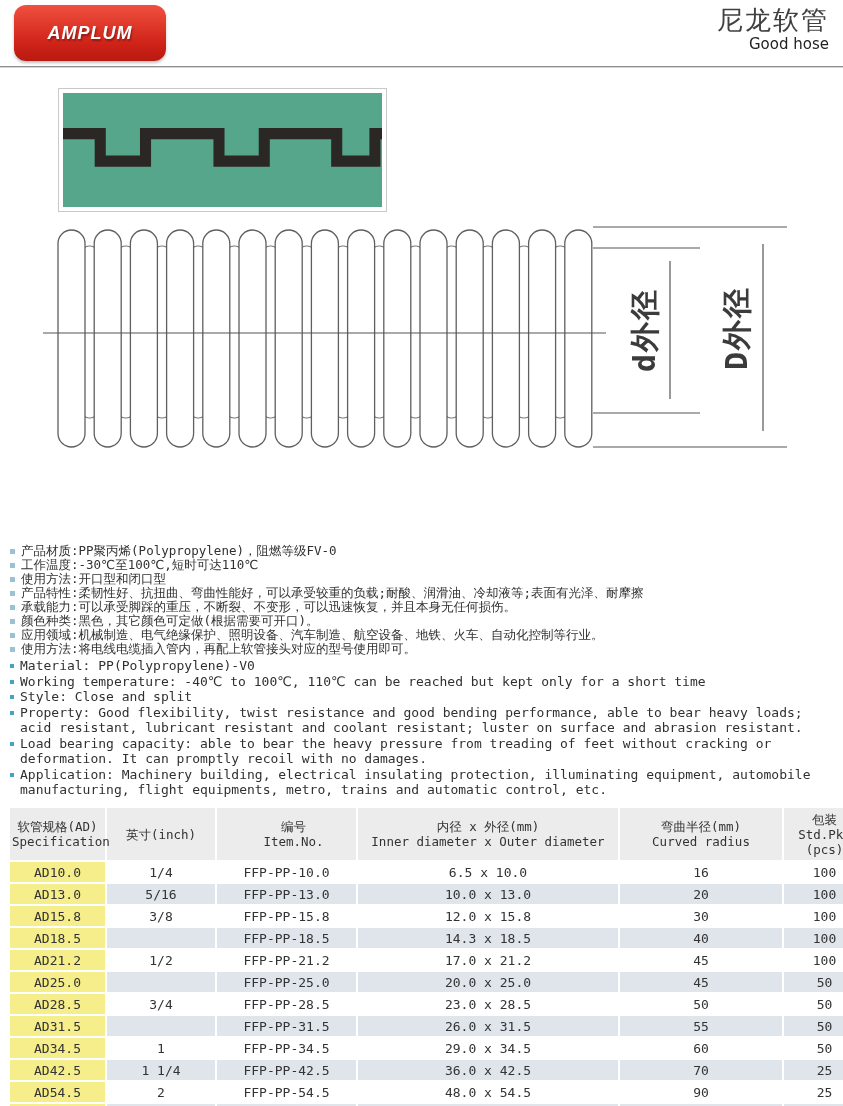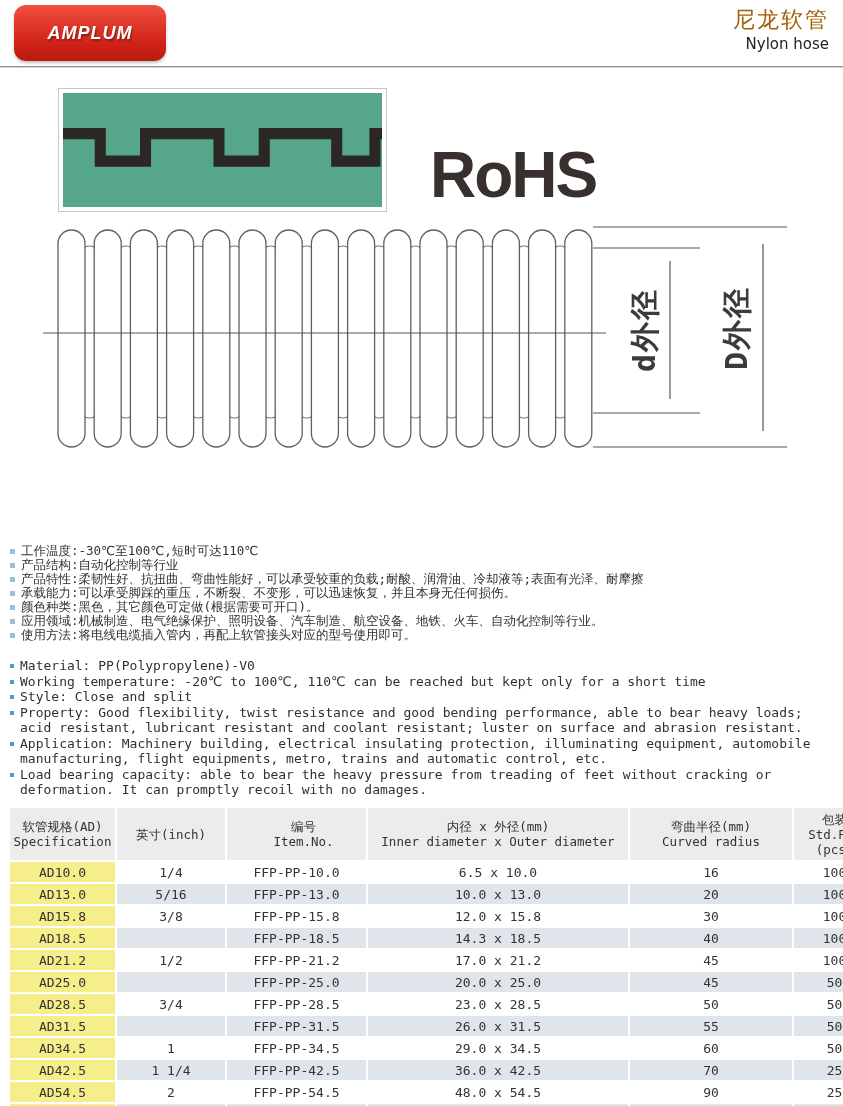--- a/index.html
+++ b/index.html
@@ -18,21 +18,21 @@
     position:absolute;left:14px;top:5px;width:152px;height:56px;border-radius:12px;
     background:linear-gradient(#f0503f,#cf2218 70%,#b81a10);
     display:flex;align-items:center;justify-content:center;
     box-shadow:0 2px 3px rgba(0,0,0,.25);
   }
   #logo span{
     color:#fff;font-family:"Liberation Sans",sans-serif;font-weight:bold;font-style:italic;
     font-size:18px;letter-spacing:1px;text-shadow:1px 2px 2px rgba(0,0,0,.35);
   }
   #head-right{position:absolute;right:14px;top:6px;text-align:right;font-family:"DejaVu Sans",sans-serif;}
-  #head-right .zh{font-size:22px;letter-spacing:2px;color:#a16207;line-height:28px;}
+  #head-right .zh{font-size:26px;letter-spacing:2px;color:#404040;line-height:28px;}
   #head-right .en{font-size:15px;color:#222;line-height:20px;}
   #head-rule{position:absolute;left:0;top:66px;width:843px;height:2px;background:#8f8f8f;border-bottom:1px solid #d6d6d6;}
   
   #photo{
     position:absolute;left:58px;top:88px;width:329px;height:124px;
     background:#fff;border:1px solid #c9c9c9;padding:4px;
   }
   #photo svg{display:block;width:100%;height:100%;}
   
   #rohs{
@@ -76,32 +76,31 @@
 </head>
 <body>
 
 <div id="page">
 
   <div id="logo">
     <span>AMPLUM</span>
   </div>
   <div id="head-right">
     <div class="zh">尼龙软管</div>
-    <div class="en">Nylon hose</div>
+    <div class="en">Good hose</div>
   </div>
   <div id="head-rule"></div>
 
   <div id="photo">
     <svg viewBox="0 0 317 112" preserveAspectRatio="none">
       <rect x="0" y="0" width="317" height="112" fill="var(--photo-green)"></rect>
       <path d="M0 40 H37 V67 H82 V40 H155 V67 H200 V40 H272 V67 H310 V40 H317" fill="none" stroke="#2b2724" stroke-width="11"></path>
     </svg>
   </div>
 
-  <div id="rohs">RoHS</div>
 
   <svg id="drawing" viewBox="0 0 843 470">
     <g id="pills">
         <rect x="82.0" y="246" width="15.2" height="172" rx="7" fill="#fff" stroke="#787878" stroke-width="1.1"></rect>
         <rect x="118.2" y="246" width="15.2" height="172" rx="7" fill="#fff" stroke="#787878" stroke-width="1.1"></rect>
         <rect x="154.4" y="246" width="15.2" height="172" rx="7" fill="#fff" stroke="#787878" stroke-width="1.1"></rect>
         <rect x="190.6" y="246" width="15.2" height="172" rx="7" fill="#fff" stroke="#787878" stroke-width="1.1"></rect>
         <rect x="226.8" y="246" width="15.2" height="172" rx="7" fill="#fff" stroke="#787878" stroke-width="1.1"></rect>
         <rect x="263.0" y="246" width="15.2" height="172" rx="7" fill="#fff" stroke="#787878" stroke-width="1.1"></rect>
         <rect x="299.2" y="246" width="15.2" height="172" rx="7" fill="#fff" stroke="#787878" stroke-width="1.1"></rect>
@@ -136,25 +135,29 @@
     <line x1="670" y1="261" x2="670" y2="399" stroke="#555" stroke-width="1.2"></line>
     <line x1="763" y1="244" x2="763" y2="431" stroke="#555" stroke-width="1.2"></line>
     <text x="646" y="330" transform="rotate(-90 646 330)" text-anchor="middle" dominant-baseline="middle" font-size="30" font-weight="bold" letter-spacing="2" fill="#3b3b3b">d外径</text>
     <text x="738" y="328" transform="rotate(-90 738 328)" text-anchor="middle" dominant-baseline="middle" font-size="30" font-weight="bold" letter-spacing="2" fill="#3b3b3b">D外径</text>
   </svg>
 
 
   <div id="bullets-zh" class="bullets">
       <div class="bullet">
         <span class="marker"></span>
+        <span class="text">产品材质:PP聚丙烯(Polypropylene)，阻燃等级FV-0</span>
+      </div>
+      <div class="bullet">
+        <span class="marker"></span>
         <span class="text">工作温度:-30℃至100℃,短时可达110℃</span>
       </div>
       <div class="bullet">
         <span class="marker"></span>
-        <span class="text">产品结构:自动化控制等行业</span>
+        <span class="text">使用方法:开口型和闭口型</span>
       </div>
       <div class="bullet">
         <span class="marker"></span>
         <span class="text">产品特性:柔韧性好、抗扭曲、弯曲性能好，可以承受较重的负载;耐酸、润滑油、冷却液等;表面有光泽、耐摩擦</span>
       </div>
       <div class="bullet">
         <span class="marker"></span>
         <span class="text">承载能力:可以承受脚踩的重压，不断裂、不变形，可以迅速恢复，并且本身无任何损伤。</span>
       </div>
       <div class="bullet">
@@ -170,44 +173,44 @@
         <span class="text">使用方法:将电线电缆插入管内，再配上软管接头对应的型号使用即可。</span>
       </div>
     </div>
   <div id="bullets-en" class="bullets">
       <div class="bullet">
         <span class="marker"></span>
         <span class="text">Material: PP(Polypropylene)-V0</span>
       </div>
       <div class="bullet">
         <span class="marker"></span>
-        <span class="text">Working temperature: -20℃ to 100℃, 110℃ can be reached but kept only for a short time</span>
+        <span class="text">Working temperature: -40℃ to 100℃, 110℃ can be reached but kept only for a short time</span>
       </div>
       <div class="bullet">
         <span class="marker"></span>
         <span class="text">Style: Close and split</span>
       </div>
       <div class="bullet">
         <span class="marker"></span>
         <span class="text">Property: Good flexibility, twist resistance and good bending performance, able to bear heavy loads; acid resistant, lubricant resistant and coolant resistant; luster on surface and abrasion resistant.</span>
       </div>
       <div class="bullet">
         <span class="marker"></span>
+        <span class="text">Load bearing capacity: able to bear the heavy pressure from treading of feet without cracking or deformation. It can promptly recoil with no damages.</span>
+      </div>
+      <div class="bullet">
+        <span class="marker"></span>
         <span class="text">Application: Machinery building, electrical insulating protection, illuminating equipment, automobile manufacturing, flight equipments, metro, trains and automatic control, etc.</span>
-      </div>
-      <div class="bullet">
-        <span class="marker"></span>
-        <span class="text">Load bearing capacity: able to bear the heavy pressure from treading of feet without cracking or deformation. It can promptly recoil with no damages.</span>
       </div>
     </div>
 
   <table id="spec-table">
     <thead>
         <tr id="spec-head-row">
-          <th style="width: 105px; margin-left: 46px;">软管规格(AD)<br>Specification</th>
+          <th style="width: 95px; margin-left: 46px;">软管规格(AD)<br>Specification</th>
           <th style="width: 108px;">英寸(inch)</th>
           <th style="width: 139px; padding-left: 16px;">编号<br>Item.No.</th>
           <th style="width: 260px;">内径 x 外径(mm)<br>Inner diameter x Outer diameter</th>
           <th style="width: 162px; margin-left: 11px;">弯曲半径(mm)<br>Curved radius</th>
           <th style="width: 81px;">包装<br>Std.Pkg<br>(pcs)</th>
         </tr>
       </thead>
     <tbody id="spec-body">
         <tr>
           <td class="spec">AD10.0</td>

